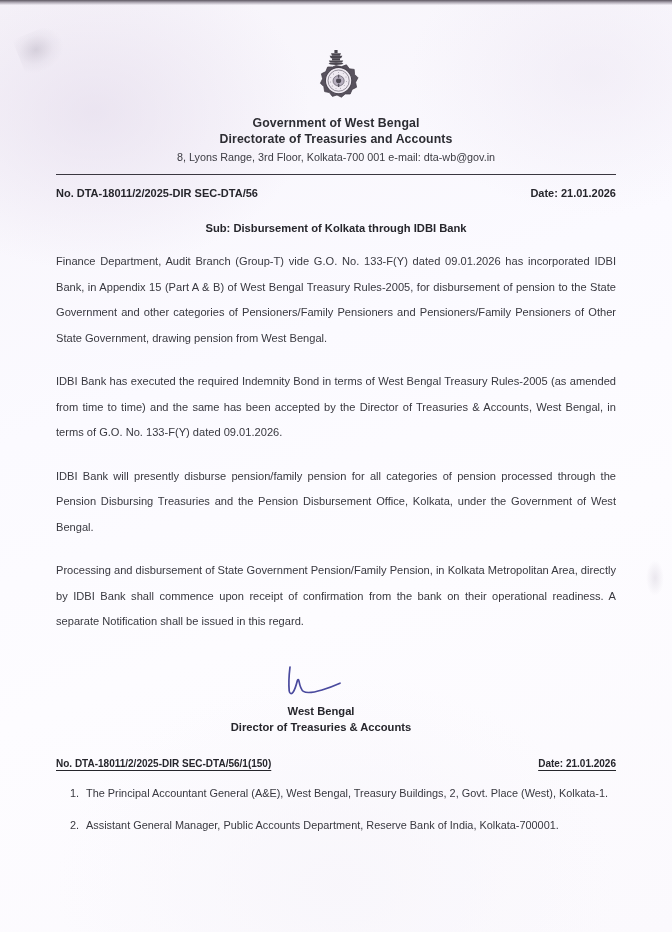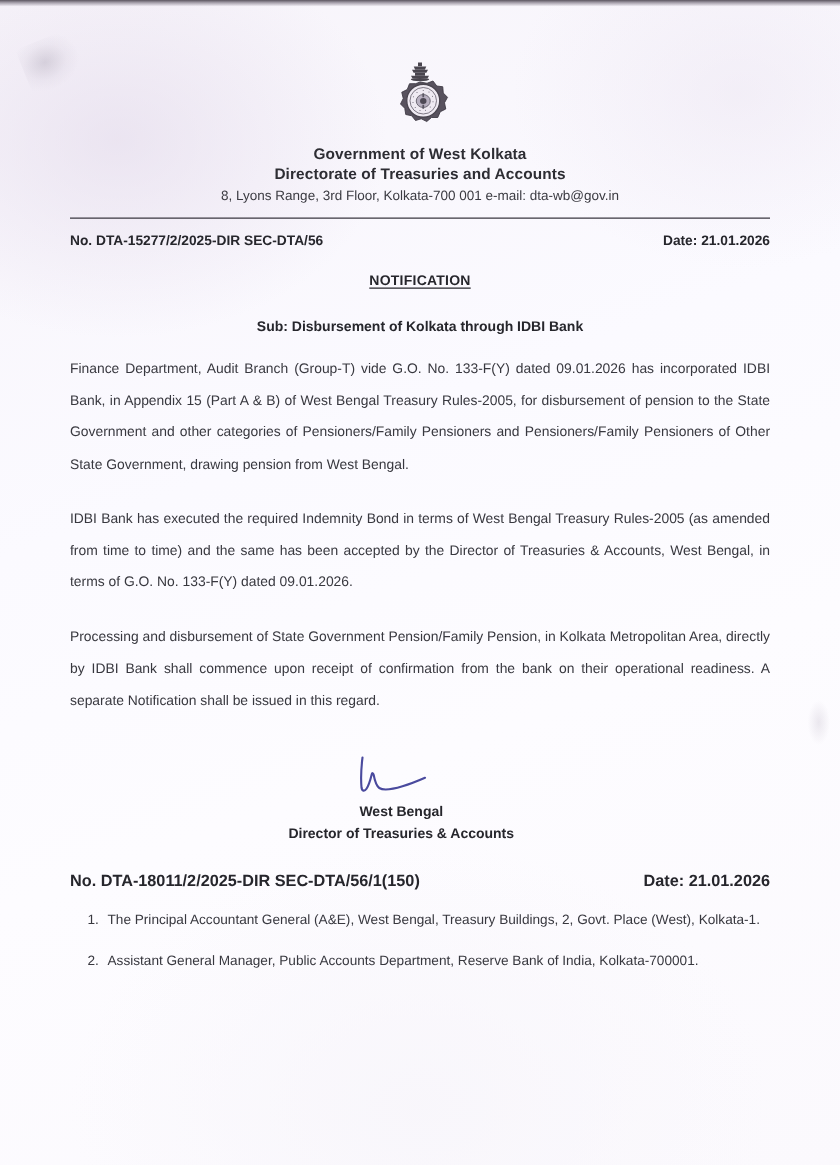--- a/index.html
+++ b/index.html
@@ -163,23 +163,24 @@
 
   
   .endorse-row {
     display: flex;
     justify-content: space-between;
     align-items: baseline;
     margin-top: 22px;
     padding: 0 4px;
   }
   .endorse-row span {
-    font-size: 13px;
-    font-weight: bold;
-    color: #26262c;
+    font-size: 10px;
+    font-weight: bold;
+    color: #26262c;
+    text-decoration: underline;
     text-underline-offset: 3px;
     white-space: nowrap;
   }
 
   .copy-line {
     margin-top: 18px;
     padding: 0 4px;
   }
   .copy-line span {
     font-size: 11px;
@@ -258,42 +259,40 @@
           <circle cx="26.0" cy="40.4" r="0.45"></circle>
             <circle cx="22.2" cy="38.0" r="0.45"></circle>
           <circle cx="20.4" cy="34.0" r="0.45"></circle>
             <circle cx="20.8" cy="29.4" r="0.45"></circle>
           <circle cx="23.6" cy="26.0" r="0.45"></circle>
         </g>
       </svg>
     </div>
 
     <div class="org-block">
-      <div class="org-line">Government of West Kolkata</div>
+      <div class="org-line">Government of West Bengal</div>
       <div class="org-line">Directorate of Treasuries and Accounts</div>
       <div class="addr-line">8, Lyons Range, 3rd Floor, Kolkata-700 001 e-mail: dta-wb@gov.in</div>
     </div>
 
     <div class="rule"></div>
 
     <div class="ref-row">
-      <span>No. DTA-15277/2/2025-DIR SEC-DTA/56</span>
+      <span>No. DTA-18011/2/2025-DIR SEC-DTA/56</span>
       <span>Date: 21.01.2026</span>
     </div>
 
-    <div class="notif-title">
-      <span>NOTIFICATION</span>
-    </div>
 
     <div class="subject">
       <span>Sub: Disbursement of Kolkata through IDBI Bank</span>
     </div>
 
     <p class="body-para first">Finance Department, Audit Branch (Group-T) vide G.O. No. 133-F(Y) dated 09.01.2026 has incorporated IDBI Bank, in Appendix 15 (Part A &amp; B) of West Bengal Treasury Rules-2005, for disbursement of pension to the State Government and other categories of Pensioners/Family Pensioners and Pensioners/Family Pensioners of Other State Government, drawing pension from West Bengal.</p>
     <p class="body-para next">IDBI Bank has executed the required Indemnity Bond in terms of West Bengal Treasury Rules-2005 (as amended from time to time) and the same has been accepted by the Director of Treasuries &amp; Accounts, West Bengal, in terms of G.O. No. 133-F(Y) dated 09.01.2026.</p>
+    <p class="body-para next">IDBI Bank will presently disburse pension/family pension for all categories of pension processed through the Pension Disbursing Treasuries and the Pension Disbursement Office, Kolkata, under the Government of West Bengal.</p>
     <p class="body-para next">Processing and disbursement of State Government Pension/Family Pension, in Kolkata Metropolitan Area, directly by IDBI Bank shall commence upon receipt of confirmation from the bank on their operational readiness. A separate Notification shall be issued in this regard.</p>
 
     <div class="sig-area">
       <div class="sig-mark">
         <svg width="150" height="42" viewBox="0 0 150 42">
           <path d="M44 6 C43 14, 42.5 22, 43.2 30 C43.6 33, 45.6 33.4, 47.2 31 C49.4 27.6, 50.6 22.6, 51.4 19.4 C51.7 18.2, 52.6 18.2, 52.9 19.8 C53.6 23.4, 54.6 28.6, 57.4 30.4 C60.6 32.4, 68 31.4, 76 29 C82.4 27.1, 89 24.4, 94 22.2" fill="none" stroke="#4a4a9e" stroke-width="1.7" stroke-linecap="round" stroke-linejoin="round"></path>
         </svg>
       </div>
       <div class="sig-name">West Bengal</div>
       <div class="sig-name">Director of Treasuries &amp; Accounts</div>

